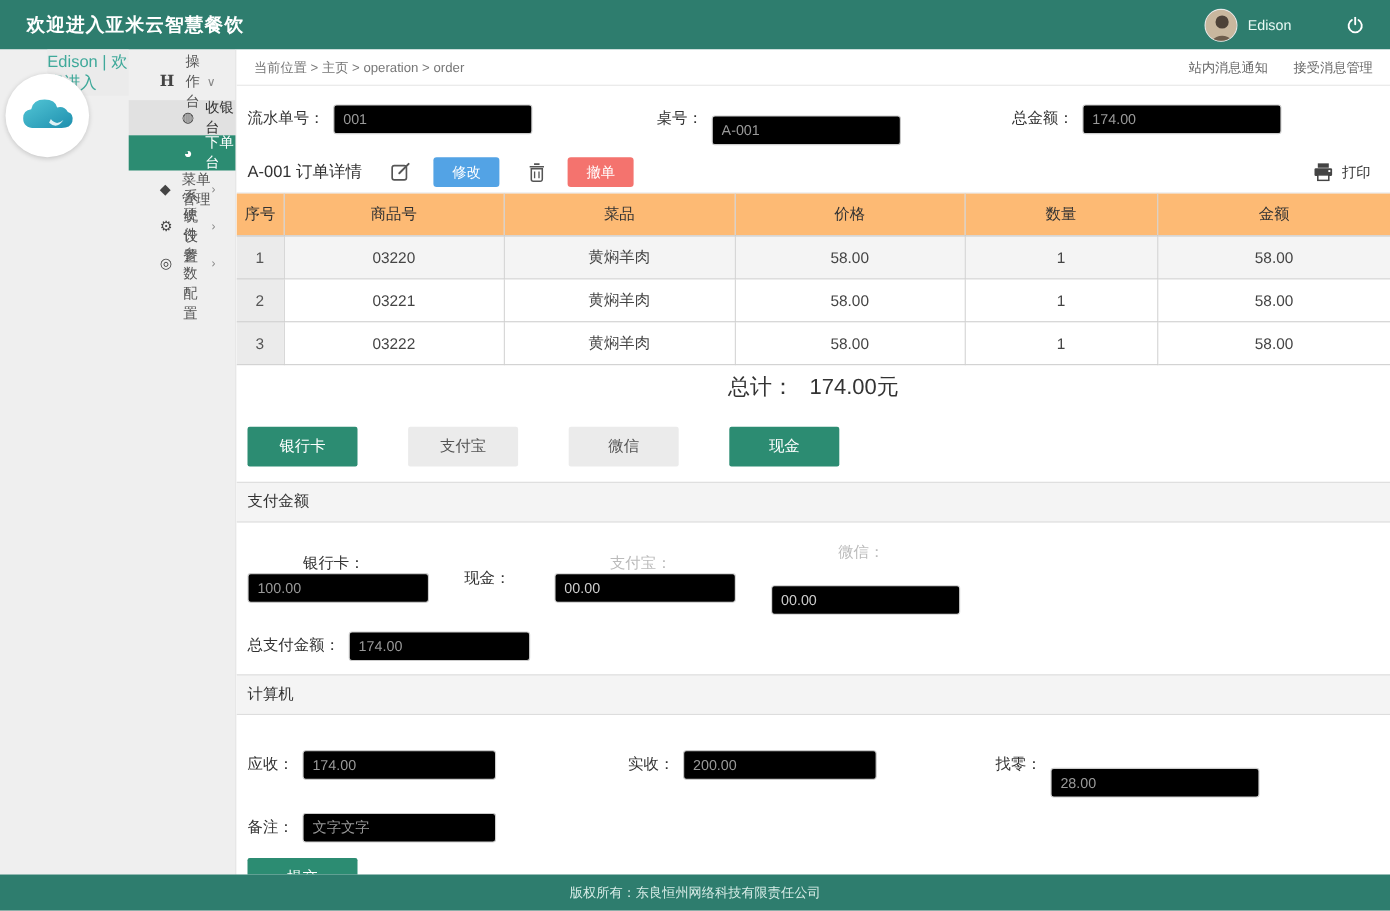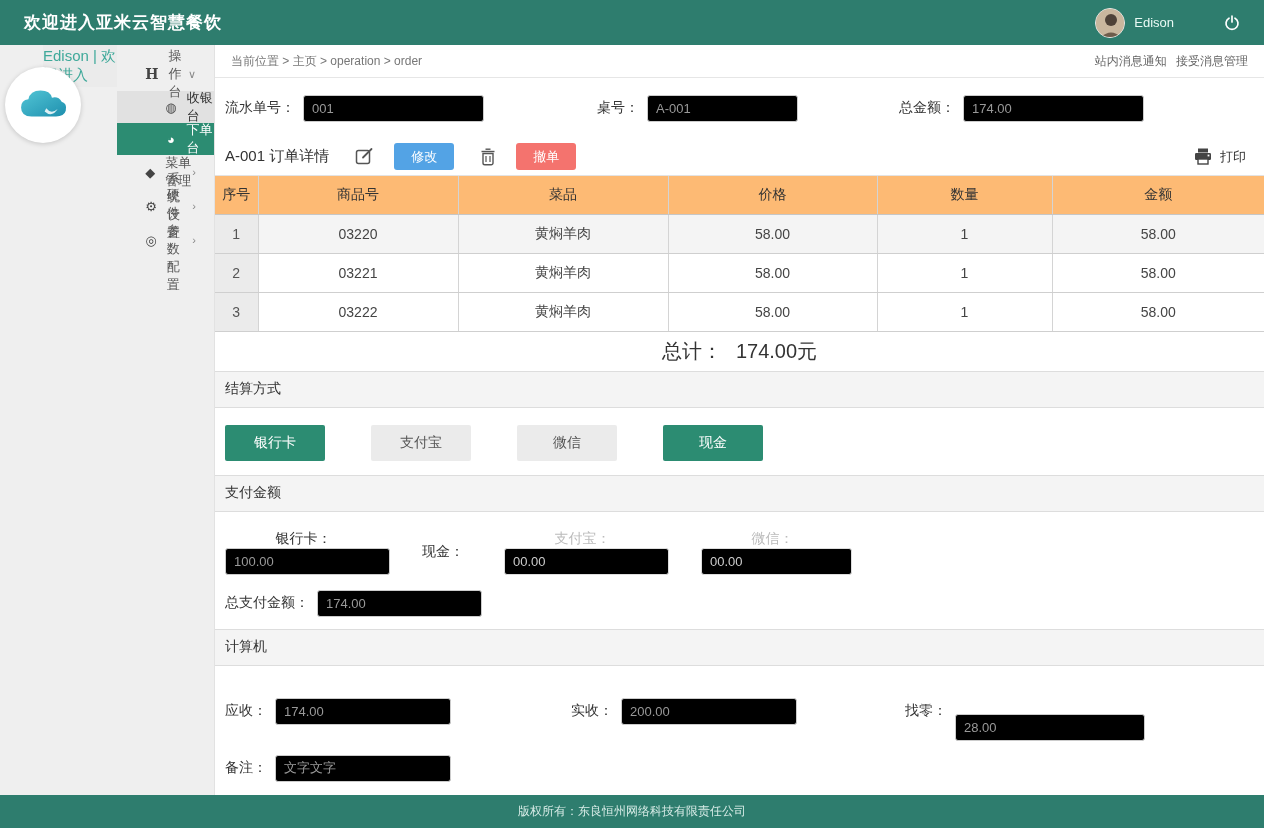--- a/index.html
+++ b/index.html
@@ -38,28 +38,28 @@
   .mi.sub.active { background:#2c8c72; color:#fff; }
   .mi.sub.active .ico { color:#fff; }
   .side-fill { flex:1; background:#e9e9e9; }
 
   
   .main { position:absolute; top:45px; left:215px; right:0; bottom:33px; background:#fff; overflow:hidden; }
   .breadcrumb-bar { height:33px; border-bottom:1px solid #e6e6e6; display:flex; align-items:center;
     padding:0 16px; font-size:12px; color:#777; }
   .bc-right { margin-left:auto; color:#666; }
   .bc-right span { cursor:pointer; }
-  .bc-right span + span { margin-left:6px;font-family:Liberation Serif, serif; }
+  .bc-right span + span { margin-left:20px;font-family:Liberation Serif, serif; }
 
   
   .form-row { height:60px; display:flex; align-items:center; padding-left:10px; }
   .fld-label { font-size:14px; color:#333; margin-right:8px; white-space:nowrap; }
   .inp { height:27px; border:1px solid #ccc; border-radius:3px; font-size:13px; color:#999;
     padding:0 8px; font-family:inherit; background:#000000; outline:none; }
-  .w180 { width:181px; } .w172 { width:151px; } .w165 { width:165px; } .w176 { width:176px; } .w190 { width:190px;margin-top:32px; }
+  .w180 { width:181px; } .w172 { width:172px;margin-top:21px; } .w165 { width:165px; } .w176 { width:176px; } .w190 { width:190px;margin-top:32px; }
   .g-gap1 { margin-left:113px; } .g-gap2 { margin-left:101px; }
 
   
   .order-bar { height:38px; display:flex; align-items:center; padding:0 18px 0 10px;
     border-bottom:1px solid #e3e3e3; }
   .order-title { font-size:15px; color:#333; }
   .icon-btn { margin-left:26px; cursor:pointer; display:flex; align-items:center; }
   .btn { border:none; border-radius:3px; color:#fff; font-size:13px; height:27px; padding:0 17px;
     cursor:pointer; font-family:inherit; }
   .btn-modify { background:#53a3e5; margin-left:20px; }
@@ -284,21 +284,20 @@
         </tr>
       </tbody>
     </table>
 
     <div class="total-row">
       <span>总计：</span>
       <b>174.00元</b>
     </div>
 
     
-    <div class="band">结算方式</div>
     <div class="pay-btn-row">
       <button class="pay-btn on">银行卡</button>
       <button class="pay-btn">支付宝</button>
       <button class="pay-btn">微信</button>
       <button class="pay-btn on">现金</button>
     </div>
 
     
     <div class="band">支付金额</div>
     <div class="pay-fields">

